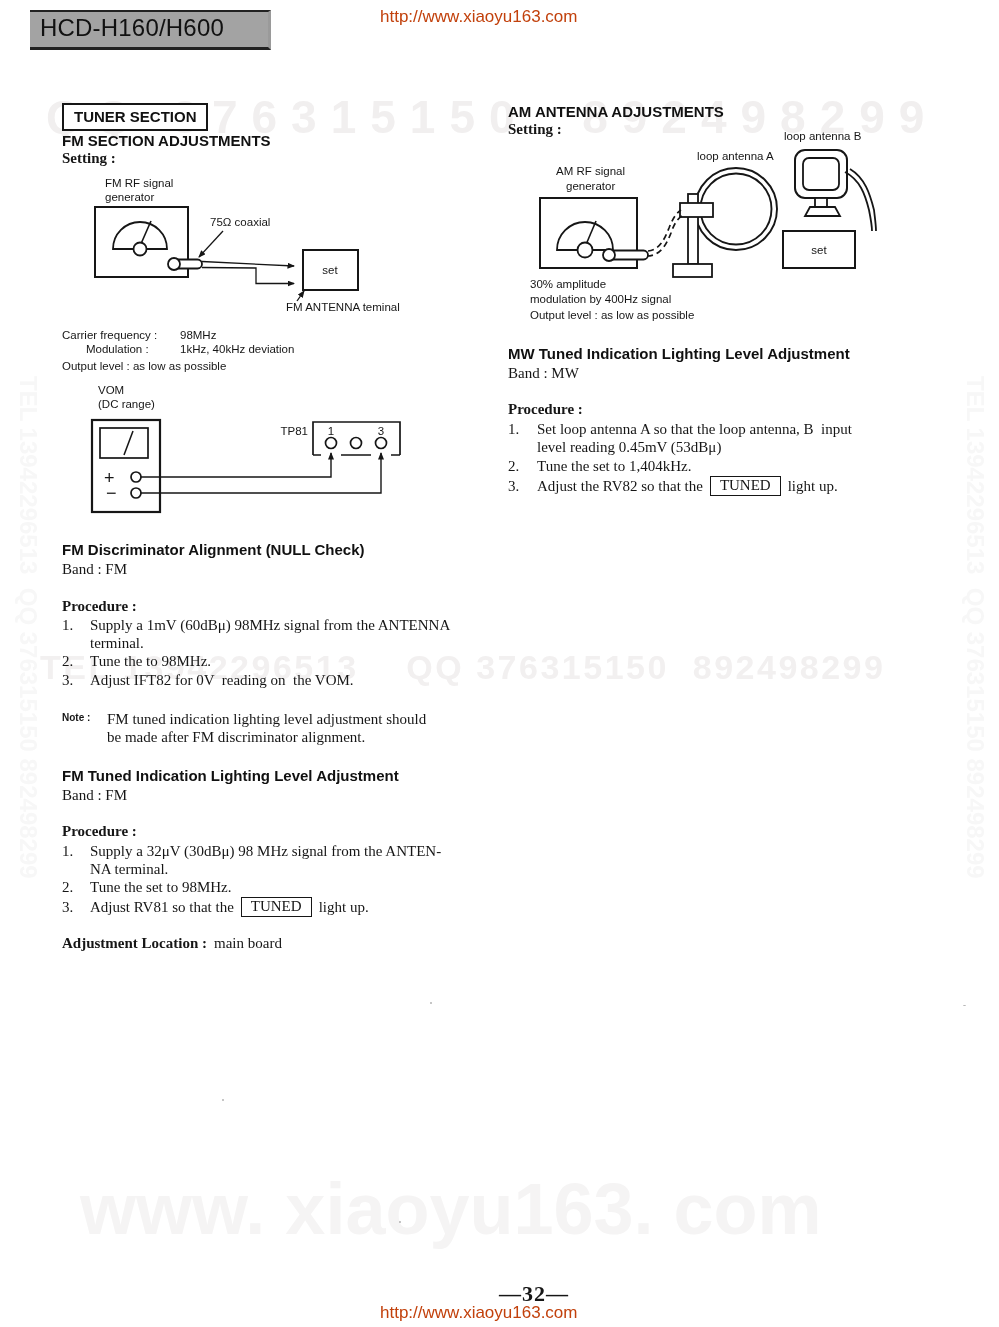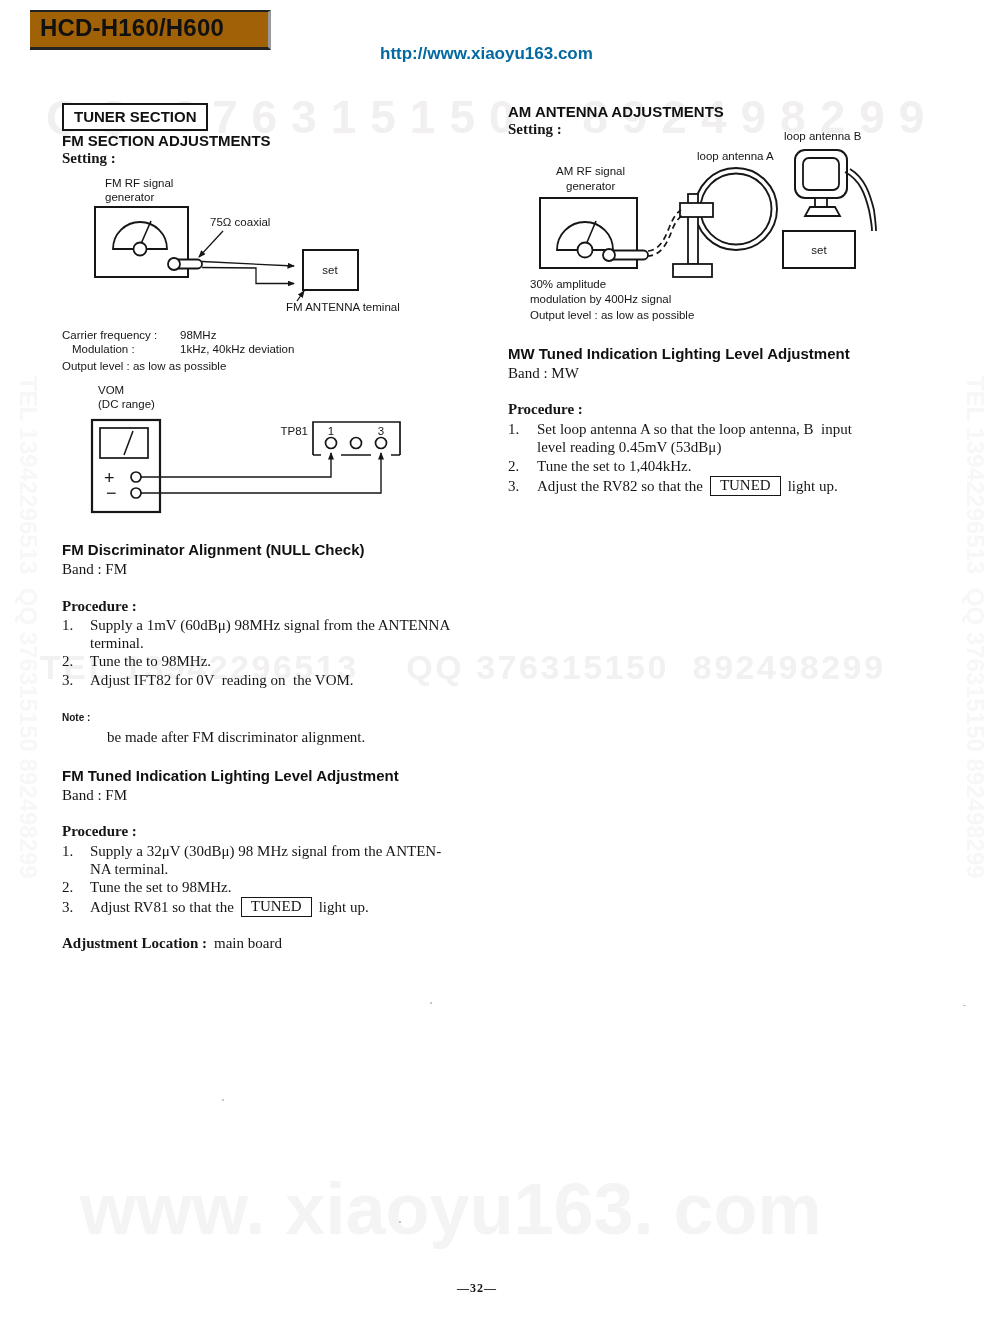--- a/index.html
+++ b/index.html
@@ -5,42 +5,42 @@
   html,body{margin:0;padding:0;background:#ffffff;}
   #page{position:relative;width:999px;height:1327px;background:#ffffff;overflow:hidden;
         font-family:"Liberation Serif",serif;color:#161616;}
   .abs{position:absolute;}
   .sans{font-family:"Liberation Sans",sans-serif;}
   .serif{font-family:"Liberation Serif",serif;}
   
   .z1{z-index:2;}
   
   .wm{z-index:1;font-family:"Liberation Sans",sans-serif;font-weight:bold;white-space:pre;}
-  .wm-blue{z-index:3;color:#0369a1;font-family:"Liberation Sans",sans-serif;font-size:17px;font-weight:bold;margin-top:37px;}
+  .wm-blue{z-index:3;color:#c2410c;font-family:"Liberation Sans",sans-serif;font-size:17px;font-weight:normal;}
   .wm-top{left:46px;top:90px;font-size:46px;letter-spacing:14px;color:#f1efef;}
   .wm-mid{left:40px;top:648px;font-size:34px;letter-spacing:2.5px;color:#f2f0f0;}
   .wm-bot{left:80px;top:1168px;font-size:72px;letter-spacing:0px;color:#f5f4f4;}
   .wm-vert{top:376px;font-size:24px;color:#f7f7f7;writing-mode:vertical-rl;letter-spacing:0px;}
   
-  .model-box{left:30px;top:10px;width:228px;height:31px;background:#a16207;
+  .model-box{left:30px;top:10px;width:228px;height:31px;background:#a3a3a3;
     border-top:2px solid #222;border-bottom:3px solid #222;border-right:3px solid #9a9a9a;
-    font-size:24px;font-weight:bold;letter-spacing:0.2px;padding:2px 0 2px 10px;color:#111;}
+    font-size:24px;font-weight:normal;letter-spacing:0.2px;padding:2px 0 2px 10px;color:#111;}
   .tuner-box{left:62px;top:103px;background:#fff;border:2px solid #161616;
     padding:3px 9px 4px 10px;font-size:15px;font-weight:bold;color:#111;}
   .h15{font-size:15px;font-weight:bold;color:#111;white-space:pre;}
   .bserif{font-size:15px;font-weight:bold;white-space:pre;}
   .line{font-size:15px;white-space:pre;}
   .small-sans{font-family:"Liberation Sans",sans-serif;font-size:11.5px;white-space:pre;color:#161616;}
   .steprow{display:flex;}
   .stepnum{width:28px;flex:0 0 28px;}
   .stepnum-r{width:29px;flex:0 0 29px;}
   .tunedbox{display:inline-block;border:1.5px solid #161616;padding:0px 9px 1px 9px;margin:0 7px;
     font-size:15px;line-height:17px;}
   .trow{display:flex;align-items:center;}
-  .pageno{font-size:12px;font-weight:bold;letter-spacing:1px;}
+  .pageno{font-size:22px;font-weight:bold;letter-spacing:1px;margin-left:42px;}
   .speck{position:absolute;background:#8b8b8b;border-radius:50%;opacity:.65;z-index:2;}
   svg{overflow:visible;}
   svg text{fill:#161616;}
 </style>
 </head>
 <body>
 
 <div id="page">
 
   <div class="abs wm wm-top">QQ 376315150  892498299</div>
@@ -81,21 +81,21 @@
     <rect x="241" y="78" width="55" height="40" fill="#fff" stroke="#161616" stroke-width="2"></rect>
     <text x="268" y="102" font-size="11.5" text-anchor="middle" font-family="Liberation Sans, sans-serif">set</text>
     <text x="148" y="54" font-size="11.5" font-family="Liberation Sans, sans-serif">75Ω coaxial</text>
     <line x1="161" y1="59" x2="137" y2="85" stroke="#161616" stroke-width="1.3" marker-end="url(#a1)"></line>
     <text x="224" y="139" font-size="11.5" font-family="Liberation Sans, sans-serif">FM ANTENNA teminal</text>
     <line x1="235" y1="129" x2="242" y2="119" stroke="#161616" stroke-width="1.3" marker-end="url(#a1)"></line>
   </svg>
 
   <div class="abs z1 small-sans" style="left:62px;top:329px;">Carrier frequency :</div>
   <div class="abs z1 small-sans" style="left:180px;top:329px;">98MHz</div>
-  <div class="abs z1 small-sans" style="left:44px;top:343px;padding-left:28px;">Modulation :</div>
+  <div class="abs z1 small-sans" style="left:58px;top:343px;padding-left:28px;">Modulation :</div>
   <div class="abs z1 small-sans" style="left:180px;top:343px;">1kHz, 40kHz deviation</div>
   <div class="abs z1 small-sans" style="left:62px;top:360px;">Output level : as low as possible</div>
 
   <svg class="abs z1" style="left:62px;top:384px;" width="360" height="132" viewBox="0 0 360 132">
     <defs>
       <marker id="a2" markerWidth="9" markerHeight="8" refX="6.5" refY="3" orient="auto" markerUnits="userSpaceOnUse">
         <path d="M0,0 L7.5,3 L0,6 Z" fill="#161616"></path>
       </marker>
     </defs>
     <text x="36" y="10" font-size="11.5" font-family="Liberation Sans, sans-serif">VOM</text>
@@ -129,20 +129,21 @@
   <div class="abs z1 serif line" style="left:90px;top:635px;">terminal.</div>
   <div class="abs z1 serif steprow" style="left:62px;top:653px;width:430px;">
     <span class="stepnum line">2.</span>
     <span class="line">Tune the to 98MHz.</span>
   </div>
   <div class="abs z1 serif steprow" style="left:62px;top:672px;width:430px;">
     <span class="stepnum line">3.</span>
     <span class="line">Adjust IFT82 for 0V  reading on  the VOM.</span>
   </div>
   <div class="abs z1 sans" style="left:62px;top:712px;font-size:10px;font-weight:bold;">Note :</div>
+  <div class="abs z1 serif line" style="left:107px;top:711px;">FM tuned indication lighting level adjustment should</div>
   <div class="abs z1 serif line" style="left:107px;top:729px;">be made after FM discriminator alignment.</div>
 
   <div class="abs z1 sans h15" style="left:62px;top:767px;">FM Tuned Indication Lighting Level Adjustment</div>
   <div class="abs z1 serif line" style="left:62px;top:787px;">Band : FM</div>
   <div class="abs z1 serif bserif" style="left:62px;top:823px;">Procedure :</div>
   <div class="abs z1 serif steprow" style="left:62px;top:843px;width:430px;">
     <span class="stepnum line">1.</span>
     <span class="line">Supply a 32μV (30dBμ) 98 MHz signal from the ANTEN-</span>
   </div>
   <div class="abs z1 serif line" style="left:90px;top:861px;">NA terminal.</div>

